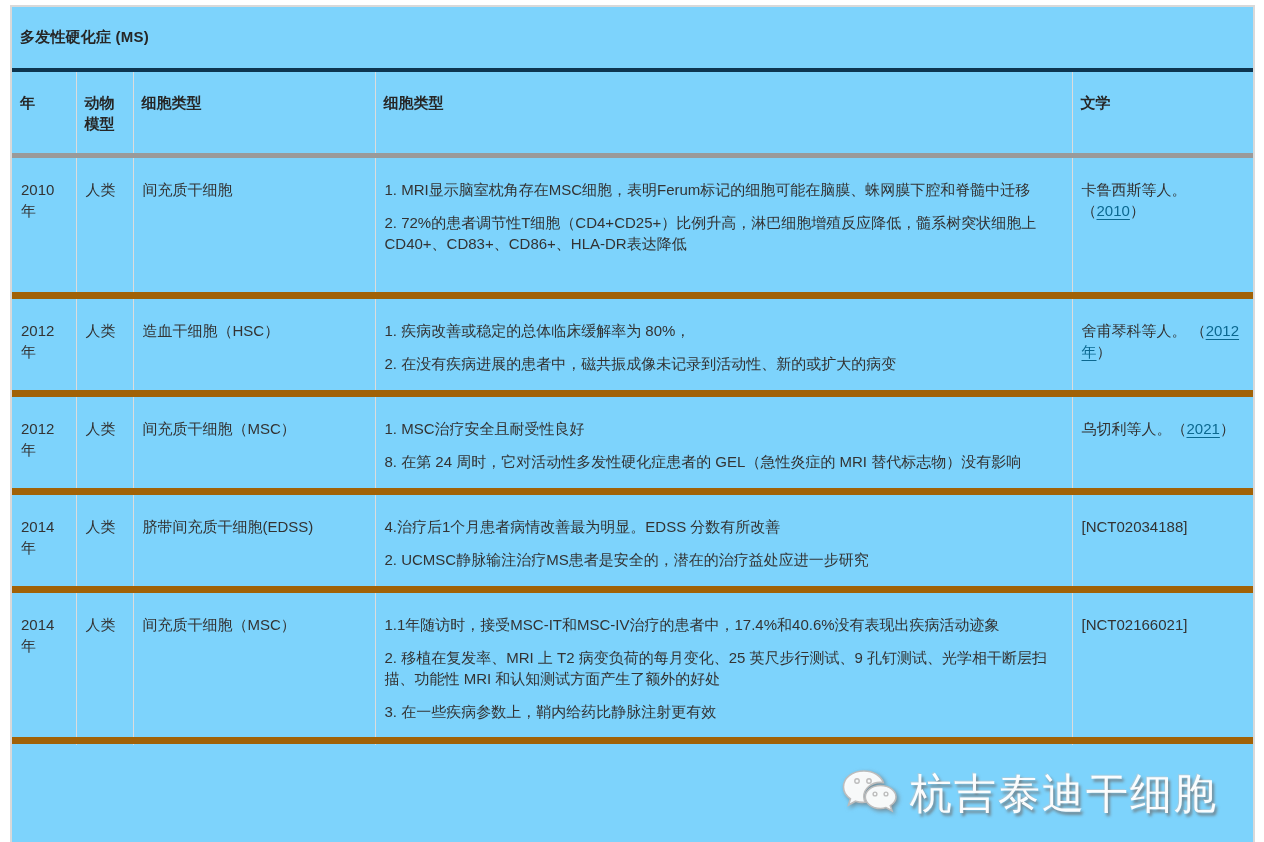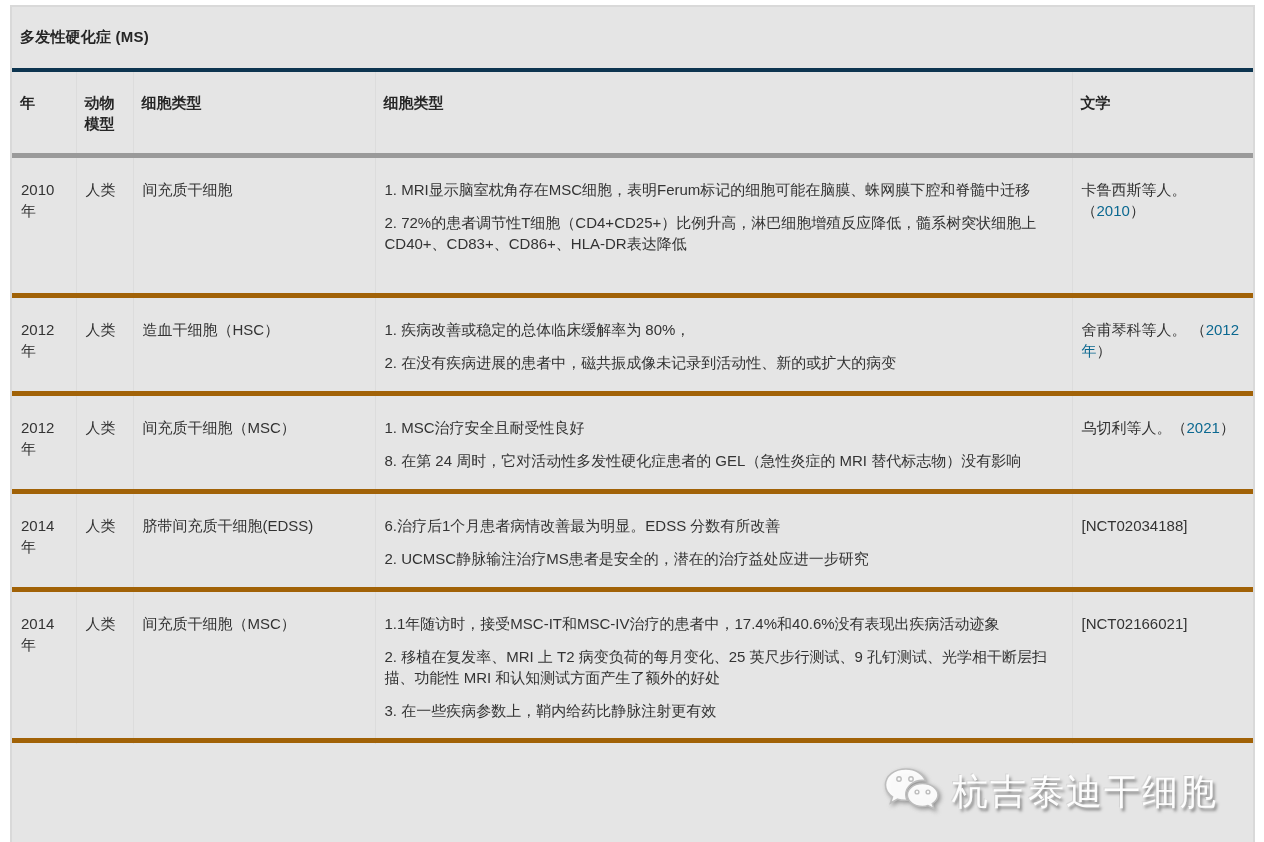--- a/index.html
+++ b/index.html
@@ -1,38 +1,38 @@
 <!DOCTYPE html>
 <html><head>
 <meta charset="utf-8">
 <style>
   * { margin:0; padding:0; box-sizing:border-box; }
   html,body { width:1264px; height:842px; background:#ffffff; overflow:hidden;
               font-family:"Liberation Sans","DejaVu Sans",sans-serif; }
   .panel { position:absolute; left:10px; top:5px; width:1245px; height:837px;
-           border:2px solid #d9d9d9; border-bottom:none; background:#e5e5e5; overflow:hidden; }
+           border:2px solid #d9d9d9; border-bottom:none; background:#7dd3fc; overflow:hidden; }
   .title-row { height:61px; padding:21px 8px 0 8px; font-size:15px; font-weight:bold;
                color:#262626; letter-spacing:.2px; }
   .navy-rule { height:4px; background:#0d3550; }
   .gray-rule  { height:5px; background:#9a9a9a; }
   table { width:100%; border-collapse:collapse; table-layout:fixed; }
   col.c-year{width:64px;} col.c-model{width:57px;} col.c-cell{width:242px;}
   col.c-effect{width:697px;} col.c-lit{width:181px;}
   th, td { text-align:left; vertical-align:top; font-size:15px; line-height:21px; color:#333; }
   th { font-weight:bold; color:#262626; padding:20px 8px 0 8px; height:81px; }
   th + th, td + td { border-left:1px solid #dcdcdc; }
-  tbody td { padding:21px 9px 11px 9px; border-bottom:5px solid #a16207; }
+  tbody td { padding:21px 9px 11px 9px; border-bottom:7px solid #a16207; }
   tr.r1 td{height:137px;} tr.r2 td,tr.r3 td,tr.r4 td,tr.r5 td{height:98px;} tr.r6 td{height:151px;}
   tr.spacer td { height:4px; padding:0; border-bottom:none; }
   p.effect { margin:0 0 12px 0; }
   p.effect:last-child { margin-bottom:0; }
-  a.lit-link { color:#0b6890; text-underline-offset:3px; cursor:pointer; }
+  a.lit-link { color:#0b6890; text-decoration:underline; text-underline-offset:3px; cursor:pointer; }
   .watermark { position:absolute; right:46px; top:766px; display:flex; align-items:center;
                gap:8px; z-index:5; pointer-events:none; }
-  .wm-text { font-size:36px; color:rgba(255,255,255,0.96); letter-spacing:2px;
+  .wm-text { font-size:42px; color:rgba(255,255,255,0.96); letter-spacing:2px;
              text-shadow:2px 3px 3px rgba(110,110,110,0.8), -1px -1px 0 rgba(200,200,200,0.5); }
   .wm-icon { width:62px; height:52px; filter:drop-shadow(2px 2px 2px rgba(110,110,110,0.7)); }
 </style>
 </head>
 <body>
 
 <div class="panel">
   <div class="title-row">多发性硬化症 (MS)</div>
   <div class="navy-rule"></div>
 
@@ -99,21 +99,21 @@
         </td>
         <td>
           <span>乌切利等人。（</span><a class="lit-link">2021</a><span>）</span>
         </td>
       </tr>
       <tr class="r5">
         <td>2014 年</td>
         <td>人类</td>
         <td>脐带间充质干细胞(EDSS)</td>
         <td>
-          <p class="effect">6.治疗后1个月患者病情改善最为明显。EDSS 分数有所改善</p>
+          <p class="effect">4.治疗后1个月患者病情改善最为明显。EDSS 分数有所改善</p>
           <p class="effect">2. UCMSC静脉输注治疗MS患者是安全的，潜在的治疗益处应进一步研究</p>
         </td>
         <td>
           <span>[NCT02034188]</span>
         </td>
       </tr>
       <tr class="r6">
         <td>2014 年</td>
         <td>人类</td>
         <td>间充质干细胞（MSC）</td>

